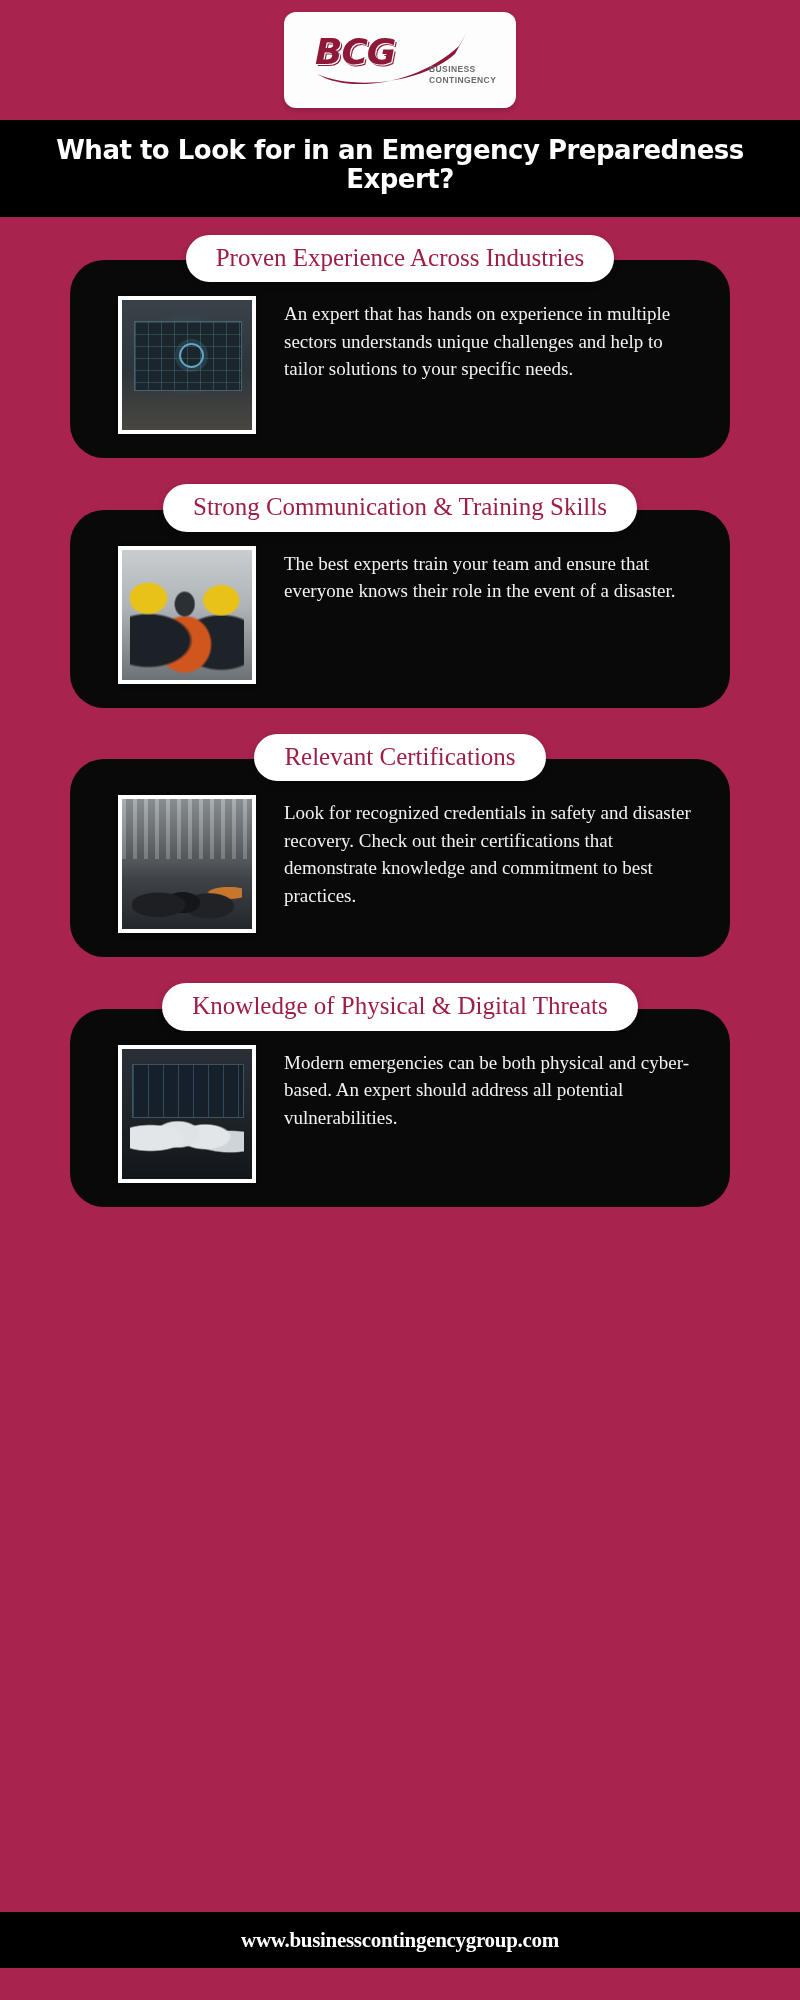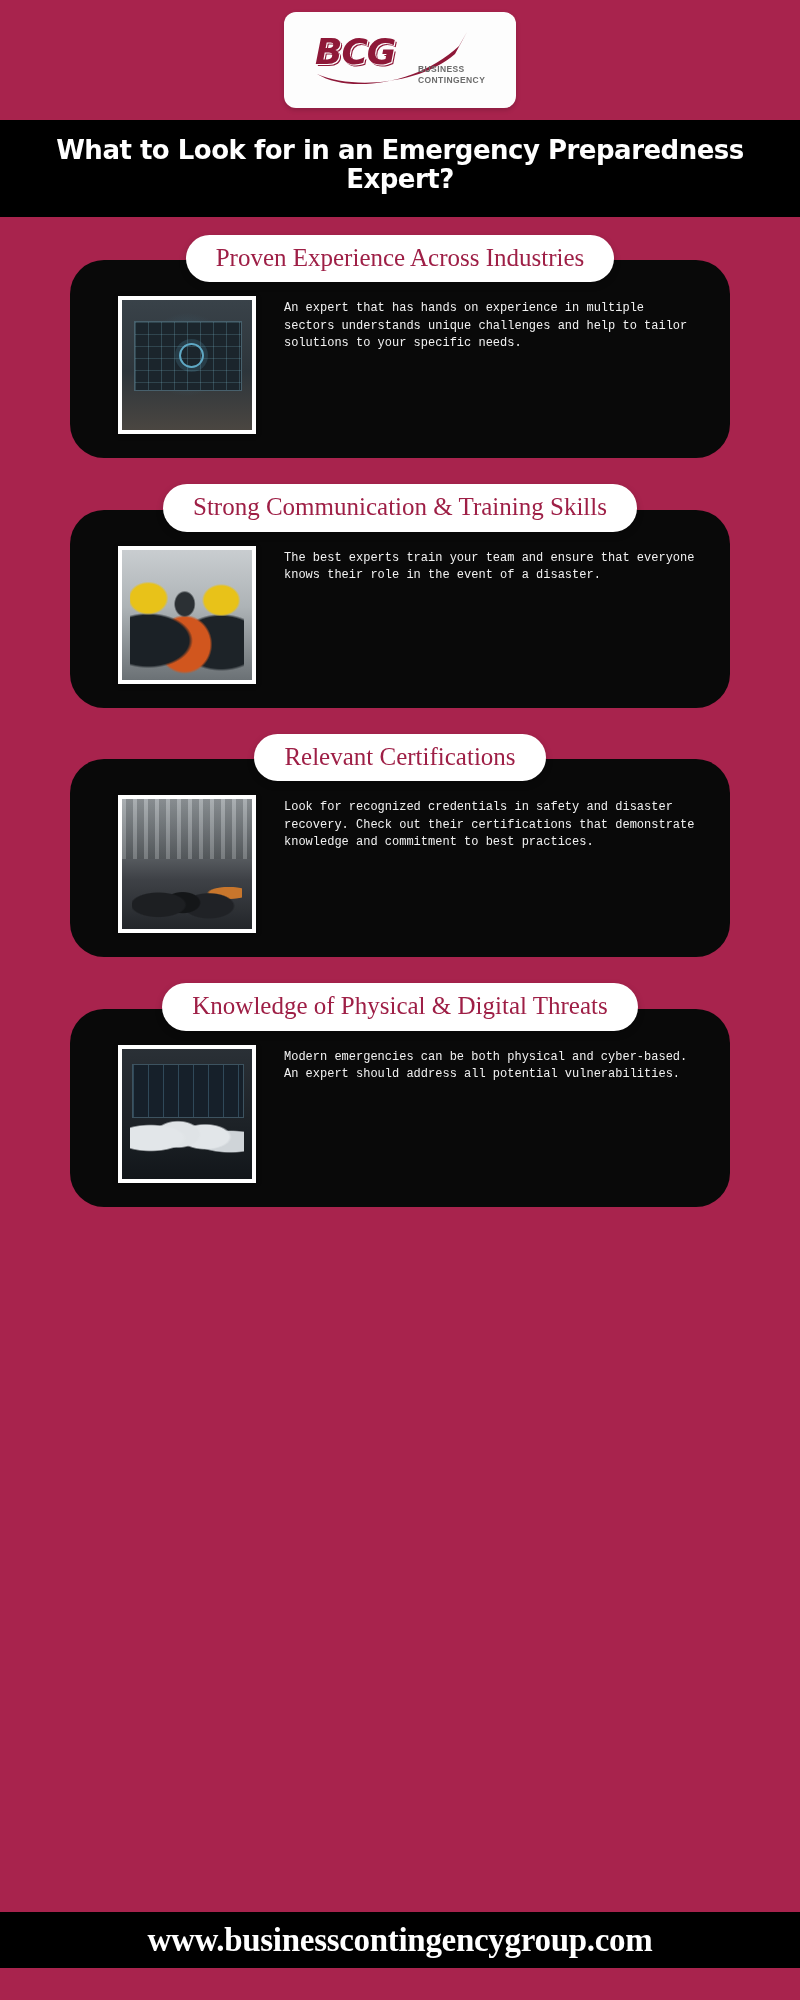--- a/index.html
+++ b/index.html
@@ -61,21 +61,21 @@
   .logo-swoosh {
     position: absolute;
     left: 0;
     top: 4px;
     width: 190px;
     height: 62px;
     pointer-events: none;
   }
   .logo-sub {
     position: absolute;
-    left: 109px;
+    left: 120px;
     top: 40px;
     font-family: "Liberation Sans", sans-serif;
     font-size: 8.5px;
     font-weight: bold;
     letter-spacing: 0.4px;
     color: #6b6b6b;
     line-height: 1.35;
   }
 
   
@@ -149,22 +149,22 @@
   }
   .thumb-img {
     width: 100%;
     height: 100%;
     position: relative;
     overflow: hidden;
     background: #2b3238;
   }
   .card-text {
     flex: 1 1 auto;
-    font-family: Liberation Mono, monospace;
-    font-size: 12px;
+    font-family: Liberation Serif, serif;
+    font-size: 19px;
     line-height: 1.45;
     color: #f2f2f2;
     padding-top: 4px;
   }
 
   
   .art-command {
     background:
       radial-gradient(circle at 50% 42%, rgba(70,130,160,0.45), transparent 42%),
       linear-gradient(180deg, #394249 0%, #2d353b 55%, #4a4641 100%);
@@ -289,21 +289,21 @@
   .footer-band {
     background: #000000;
     height: 56px;
     display: flex;
     align-items: center;
     justify-content: center;
   }
   .footer-text {
     font-family: "Liberation Serif", serif;
     font-weight: bold;
-    font-size: 33px;
+    font-size: 21px;
     color: #ffffff;
     letter-spacing: -0.3px;
   }
   .footer-bottom { height: 32px; background: #a8234d; }
 </style>
 </head>
 <body>
 
 <div class="page">
 

